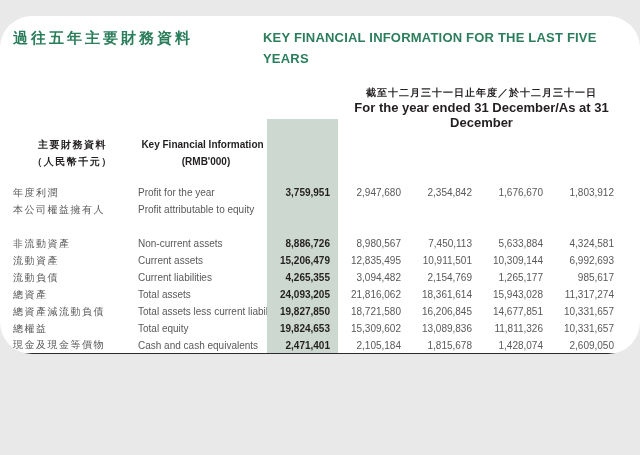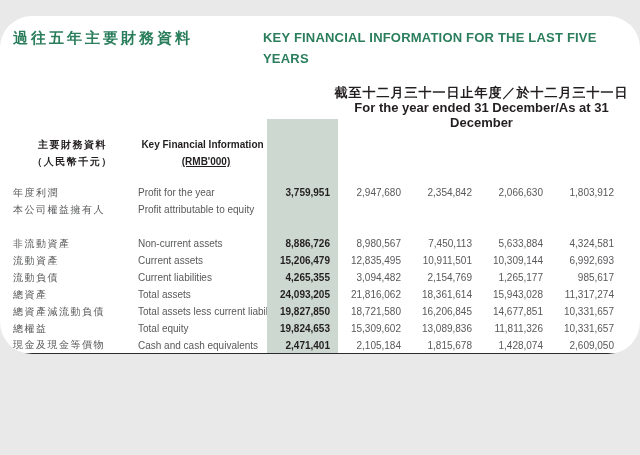--- a/index.html
+++ b/index.html
@@ -27,21 +27,21 @@
   .title-en{
     position:absolute;left:263px;top:11px;width:365px;
     font-size:13px;font-weight:700;color:var(--accent);
     line-height:21px;letter-spacing:.2px;
   }
   
   .period-note{
     position:absolute;left:330px;top:69px;width:303px;text-align:center;
     color:var(--ink);
   }
-  .period-note .zh{font-size:13px;font-weight:700;letter-spacing:1px;line-height:15px;}
+  .period-note .zh{font-size:10px;font-weight:700;letter-spacing:1px;line-height:15px;}
   .period-note .en{font-size:13px;font-weight:700;line-height:15px;}
   
   .ftable{
     position:absolute;left:12px;top:103px;width:610px;
     border-collapse:collapse;table-layout:fixed;
     font-size:10px;color:var(--muted);
   }
   .ftable col.c-zh{width:120px;}
   .ftable col.c-en{width:135px;}
   .ftable col.c-val{width:71px;}
@@ -54,21 +54,21 @@
   .ftable td.val{text-align:right;padding-right:8px;}
   .ftable td:nth-child(3){background:var(--hl);font-weight:700;color:var(--ink);}
   tr.h-yzh td{height:19px;}
   tr.h-ynum td{height:19px;}
   tr.sp-a td{height:17px;}
   tr.sp-b td{height:14px;}
   tr.sp-c td{height:17px;}
   tr.sp-end td{height:9px;}
   tr.rule td{border-bottom:2px solid var(--line);}
   tr.bold-lab td{font-weight:700;color:var(--ink);text-align:center;}
-  td.indent-zh{padding-left:13px !important;text-decoration:underline;}
+  td.indent-zh{padding-left:13px !important;}
   td.indent-en{padding-left:16px !important;}
 </style>
 </head>
 <body>
 
 <div class="page">
 
   <div class="title-zh">過往五年主要財務資料</div>
   <div class="title-en">KEY FINANCIAL INFORMATION FOR THE LAST FIVE YEARS</div>
 
@@ -128,21 +128,21 @@
           <td></td>
           <td></td>
       </tr>
 
       <tr>
         <td class="lab-zh">年度利潤</td>
         <td class="lab-en">Profit for the year</td>
         <td class="val">3,759,951</td>
         <td class="val">2,947,680</td>
         <td class="val">2,354,842</td>
-        <td class="val">2,066,630</td>
+        <td class="val">1,676,670</td>
         <td class="val">1,803,912</td>
       </tr>
       <tr>
         <td class="lab-zh">本公司權益擁有人</td>
         <td class="lab-en">Profit attributable to equity</td>
         <td></td>
           <td></td>
           <td></td>
           <td></td>
           <td></td>

